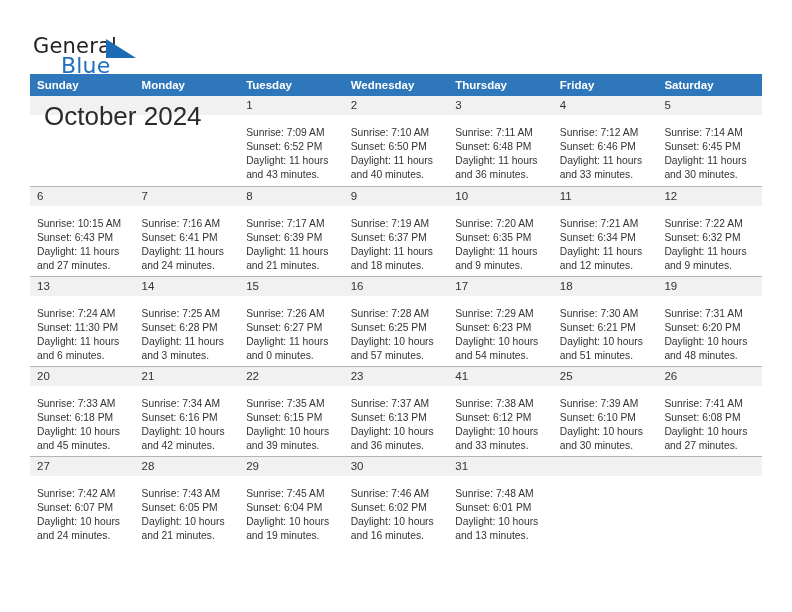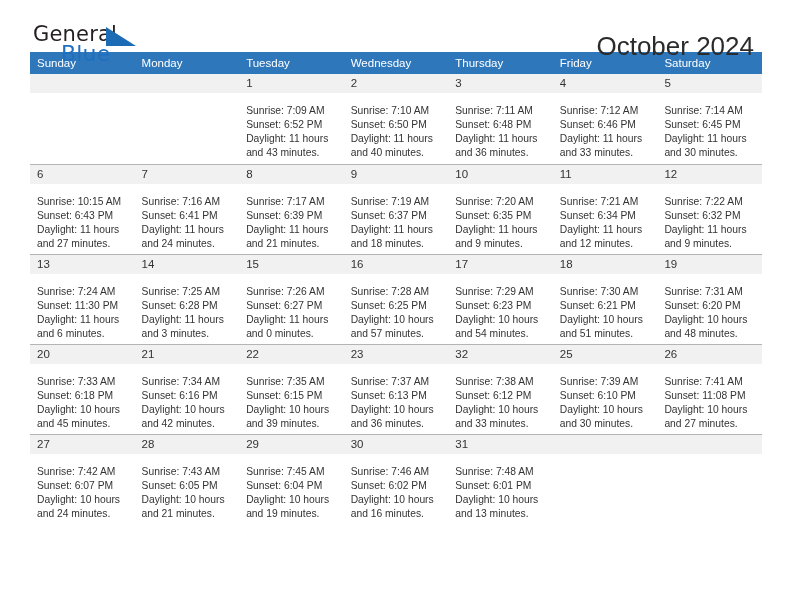--- a/index.html
+++ b/index.html
@@ -20,23 +20,24 @@
     height: 612px;
     box-sizing: border-box;
     padding: 0 30px;
   }
 
   
   .header {
     display: flex;
     align-items: flex-start;
     justify-content: space-between;
-    height: 52px;
-    padding-top: 22px;
+    height: 74px;
+    padding-top: 34px;
     box-sizing: border-box;
+    flex-direction: column;
   }
   .logo {
     position: relative;
     width: 120px;
     height: 52px;
     flex: 0 0 auto;
   }
   .logo-general {
     position: absolute;
     left: 3px;
@@ -68,40 +69,40 @@
   .titles {
     text-align: right;
     flex: 0 0 auto;
     padding-top: 1px;
   }
   .month-title {
     font-size: 26px;
     color: #2b2b2b;
     line-height: 30px;
     font-weight: normal;
-    margin: 8px;
+    margin: 14px;
   }
   .location {
     font-size: 13.5px;
     color: #2b2b2b;
     line-height: 18px;
     margin: 10px 0 0 0;
   }
 
   
   .calendar {
     width: 732px;
     border-collapse: collapse;
     table-layout: fixed;
   }
   .dow-row th {
     background: #2f77bb;
     color: #ffffff;
     font-size: 11.5px;
-    font-weight: normal;
+    font-weight: bold;
     text-align: left;
     padding: 5px 0 5px 7px;
     height: 20px;
     box-sizing: border-box;
   }
   .week-row td {
     vertical-align: top;
     padding: 0;
     border-top: 1px solid #b4b4b4;
     height: 90px;
@@ -430,21 +431,21 @@
               <div class="info">
                 <div>Sunrise: 7:37 AM</div>
                 <div>Sunset: 6:13 PM</div>
                 <div>Daylight: 10 hours</div>
                 <div>and 36 minutes.</div>
               </div>
             </div>
           </td>
           <td>
             <div class="cell">
-              <div class="daynum">32</div>
+              <div class="daynum">41</div>
               <div class="info">
                 <div>Sunrise: 7:38 AM</div>
                 <div>Sunset: 6:12 PM</div>
                 <div>Daylight: 10 hours</div>
                 <div>and 33 minutes.</div>
               </div>
             </div>
           </td>
           <td>
             <div class="cell">
@@ -455,21 +456,21 @@
                 <div>Daylight: 10 hours</div>
                 <div>and 30 minutes.</div>
               </div>
             </div>
           </td>
           <td>
             <div class="cell">
               <div class="daynum">26</div>
               <div class="info">
                 <div>Sunrise: 7:41 AM</div>
-                <div>Sunset: 11:08 PM</div>
+                <div>Sunset: 6:08 PM</div>
                 <div>Daylight: 10 hours</div>
                 <div>and 27 minutes.</div>
               </div>
             </div>
           </td>
         </tr>
         <tr class="week-row">
           <td>
             <div class="cell">
               <div class="daynum">27</div>

